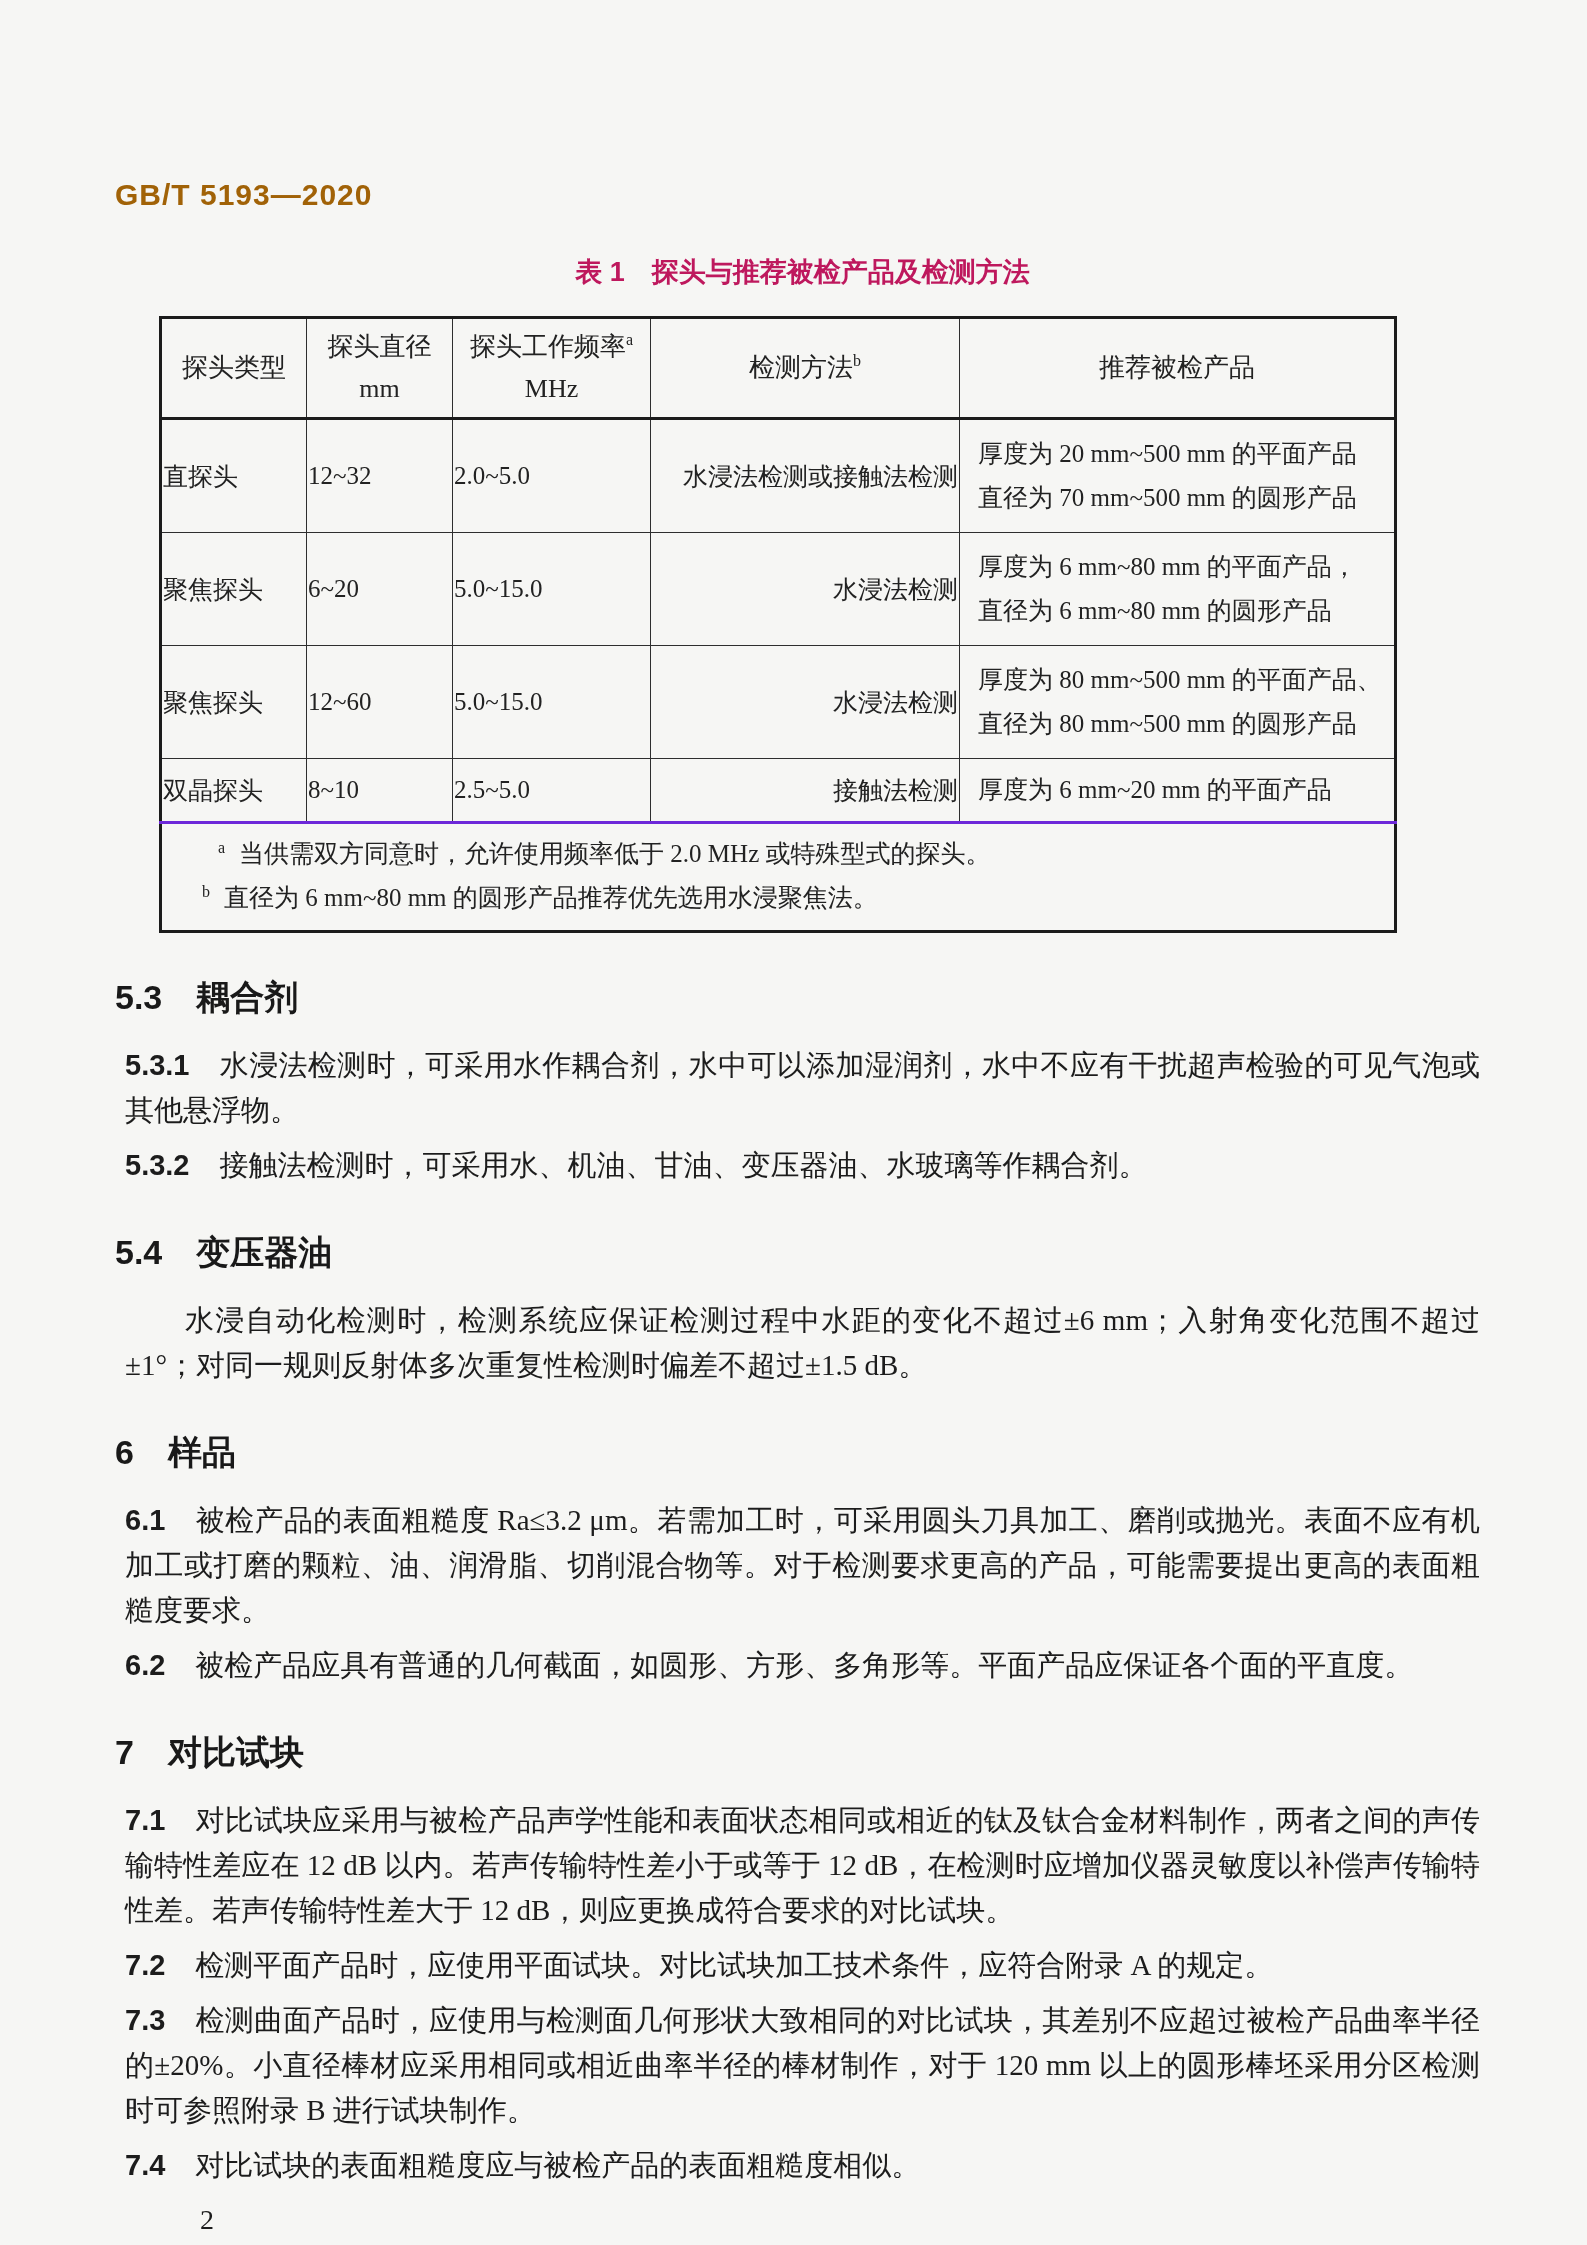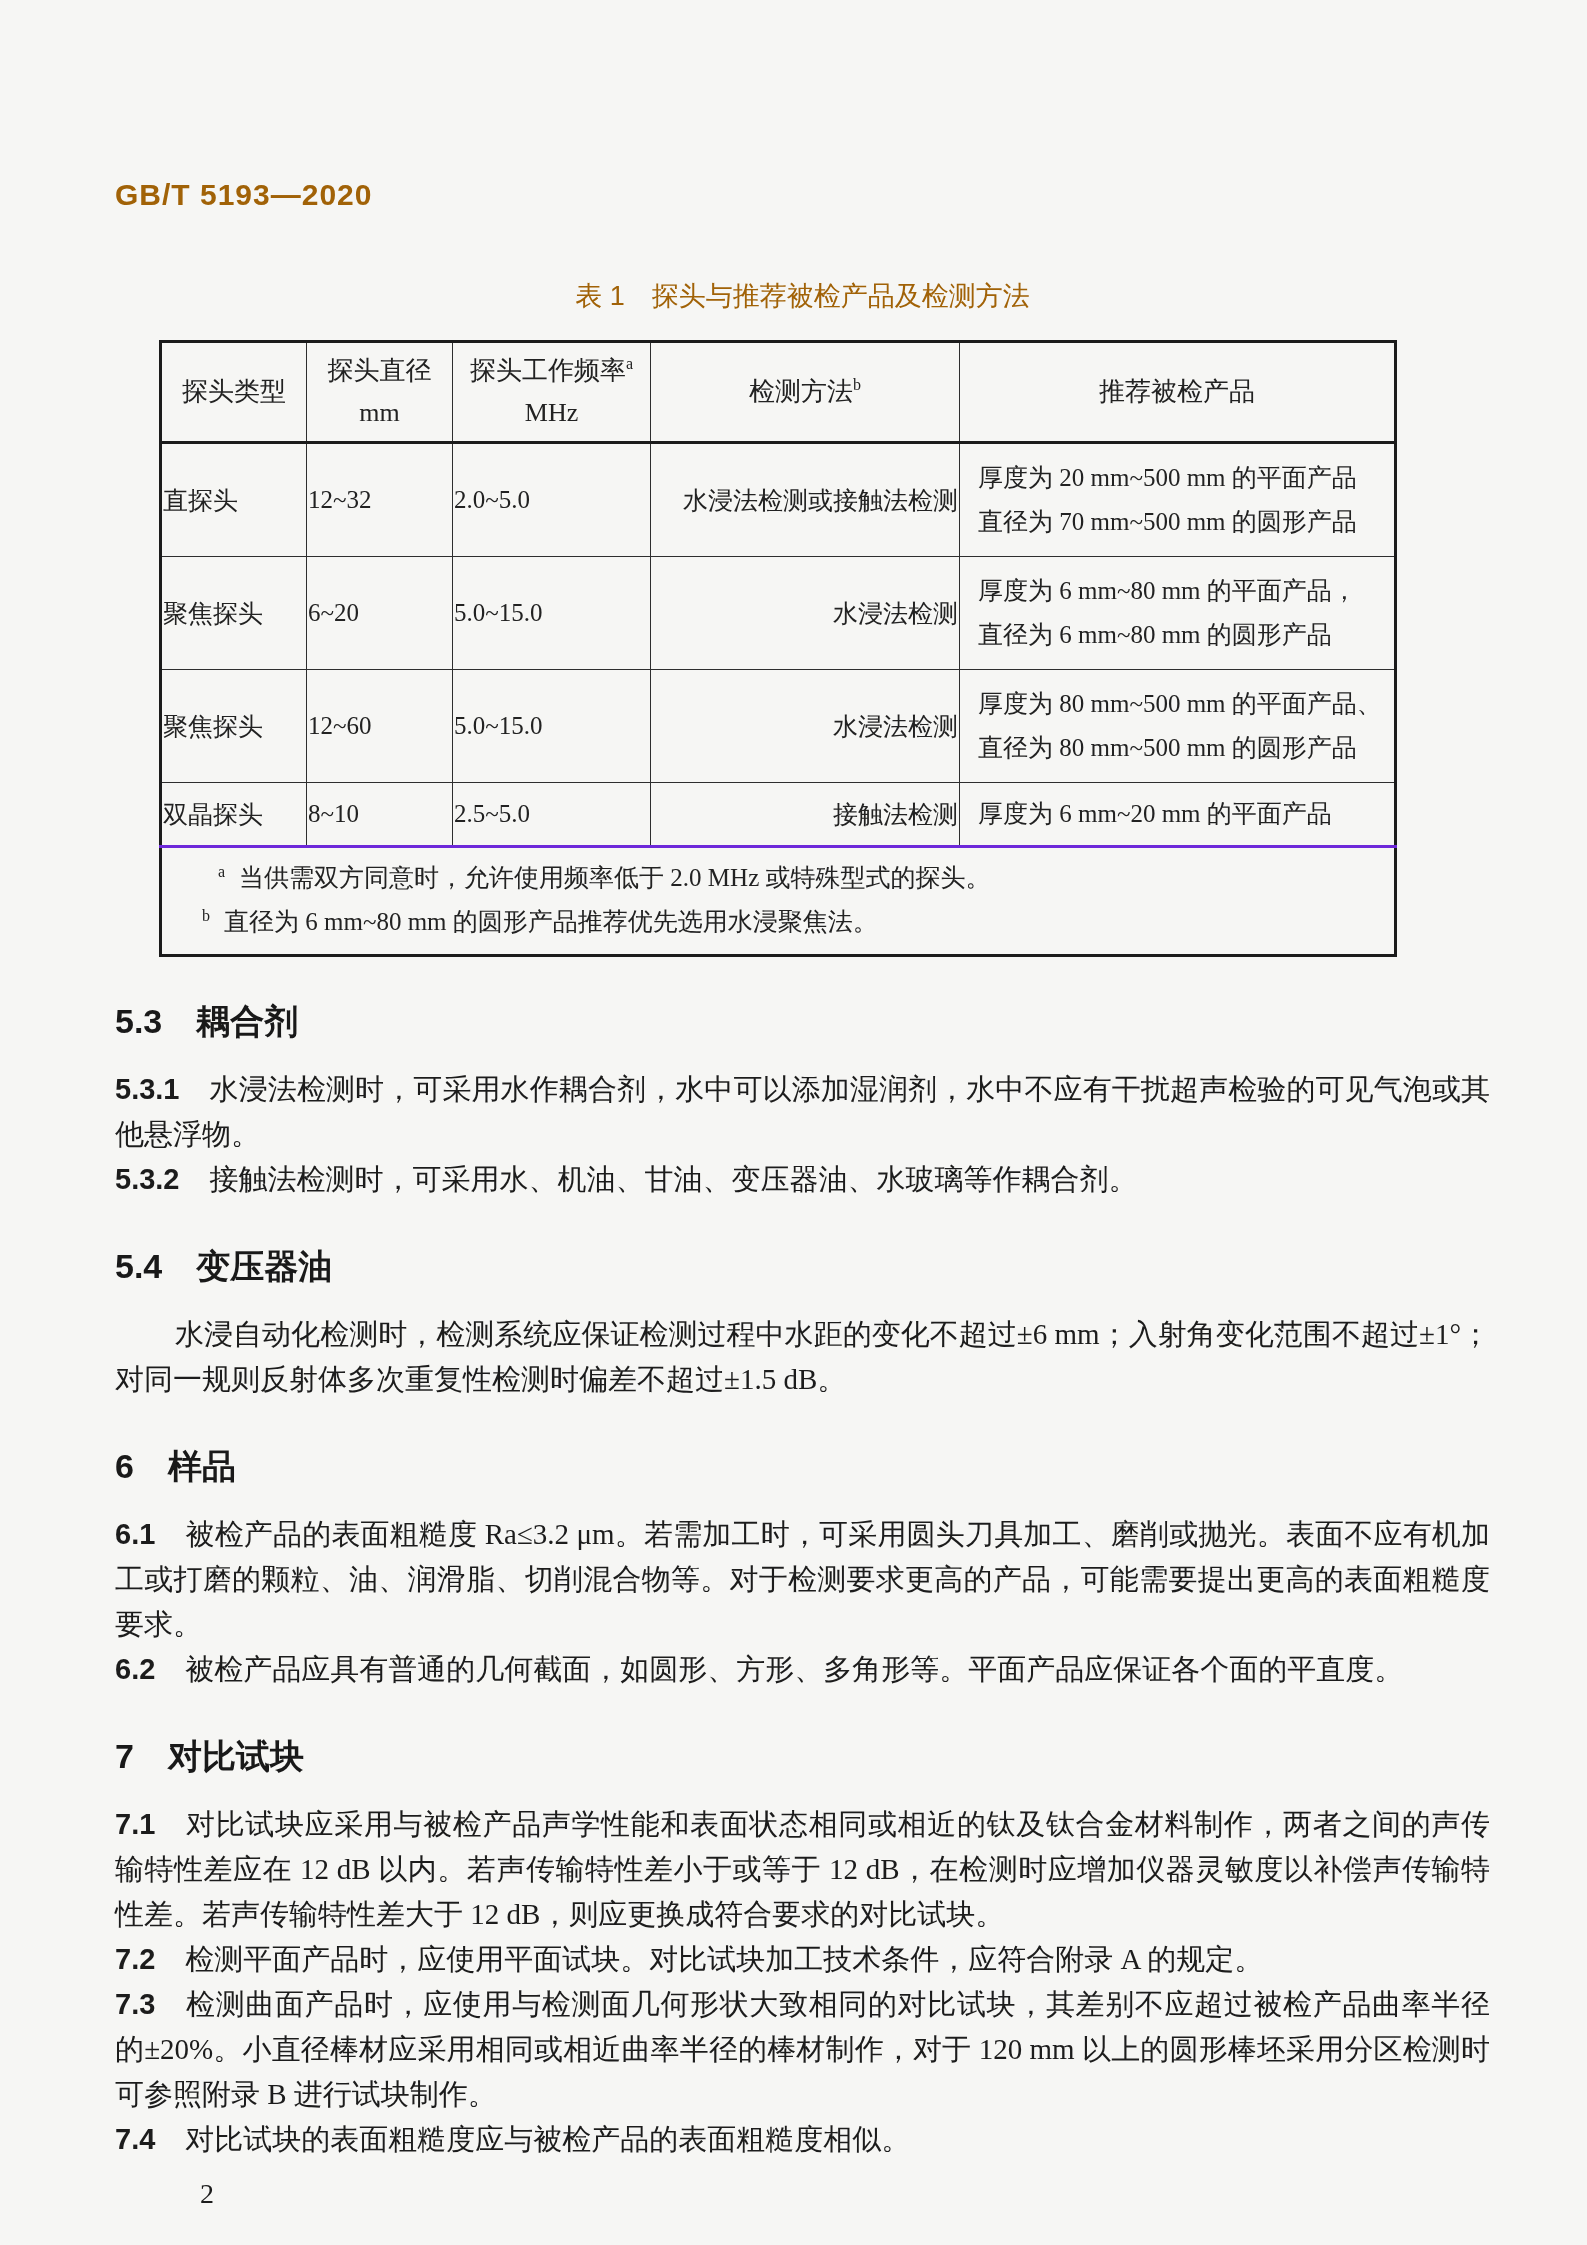--- a/index.html
+++ b/index.html
@@ -11,23 +11,23 @@
   }
   .content{padding:0 97px 0 115px;}
 
   #doc-number{
     padding-top:178px;
     font-family:"Liberation Sans","DejaVu Sans",sans-serif;
     font-weight:bold;font-size:30px;letter-spacing:1px;color:#a16207;
   }
 
   #table-title{
-    margin-top:66px;text-align:center;
+    margin-top:42px;text-align:center;
     font-family:"Liberation Sans","DejaVu Sans",sans-serif;
-    font-weight:normal;font-size:27px;color:#a16207;
+    font-weight:bold;font-size:27px;color:#be185d;
   }
 
   table#t1{
     margin:26px 0 0 44px;
     border-collapse:collapse;table-layout:fixed;
     width:1235px;
     border:3px solid #1b1b1b;
     font-size:25px;color:#222;
   }
   #t1 th,#t1 td{border:1px solid #2e2e2e;font-weight:normal;}
@@ -50,21 +50,21 @@
   #t1 td.footnotes .fline{line-height:44px;}
   #t1 td.footnotes sup{font-size:16px;margin-right:14px;line-height:0;}
 
   #sections{font-size:29px;}
   .sec-heading{
     margin:46px 0 28px 0;
     font-family:Liberation Sans, sans-serif;
     font-weight:bold;font-size:34px;line-height:36px;color:#191919;
   }
   .sec-heading .num{margin-right:34px;}
-  .clause{margin:0;text-align:justify;line-height:45px;}
+  .clause{margin:10px;text-align:justify;line-height:45px;}
   .clause .cnum{
     font-family:"Liberation Sans","DejaVu Sans",sans-serif;
     font-weight:bold;margin-right:30px;
   }
   .clause.indent{text-indent:60px;}
 
   #page-number{margin:16px 0 0 85px;font-size:28px;}
 </style>
 </head>
 <body>

